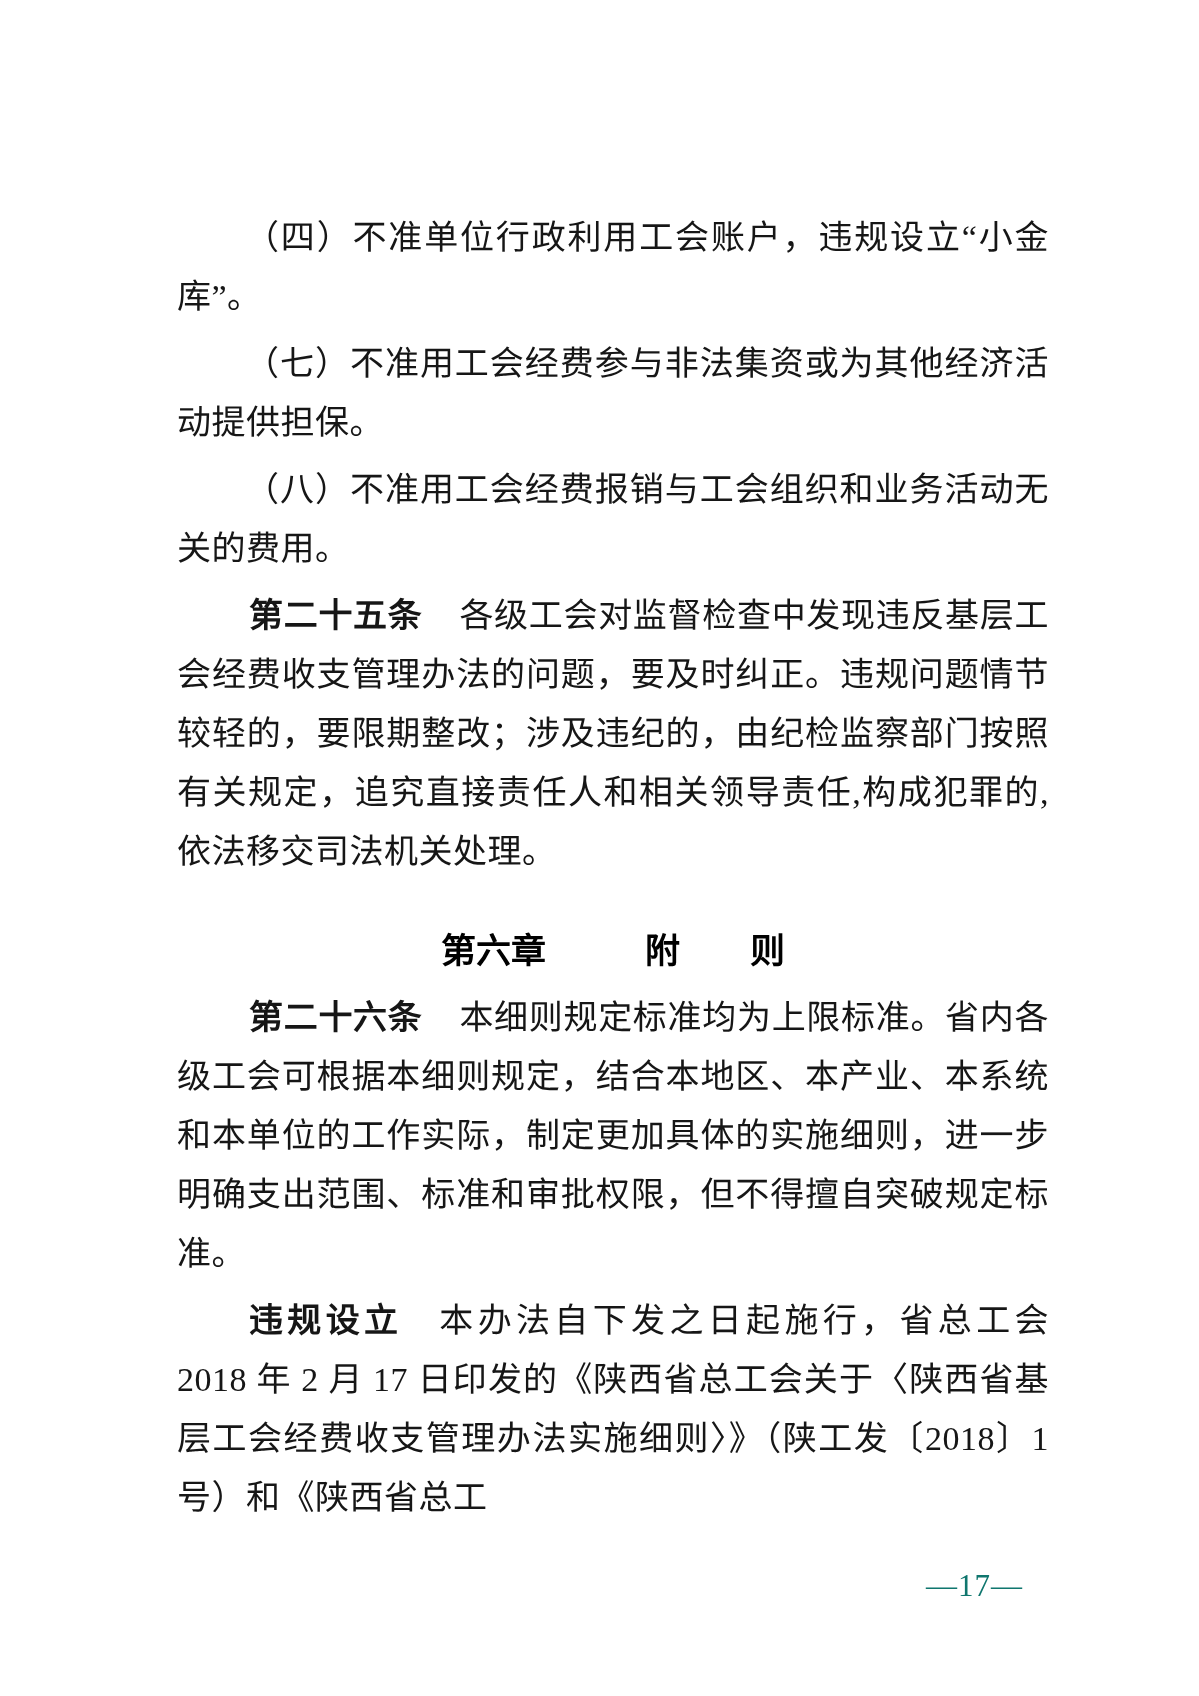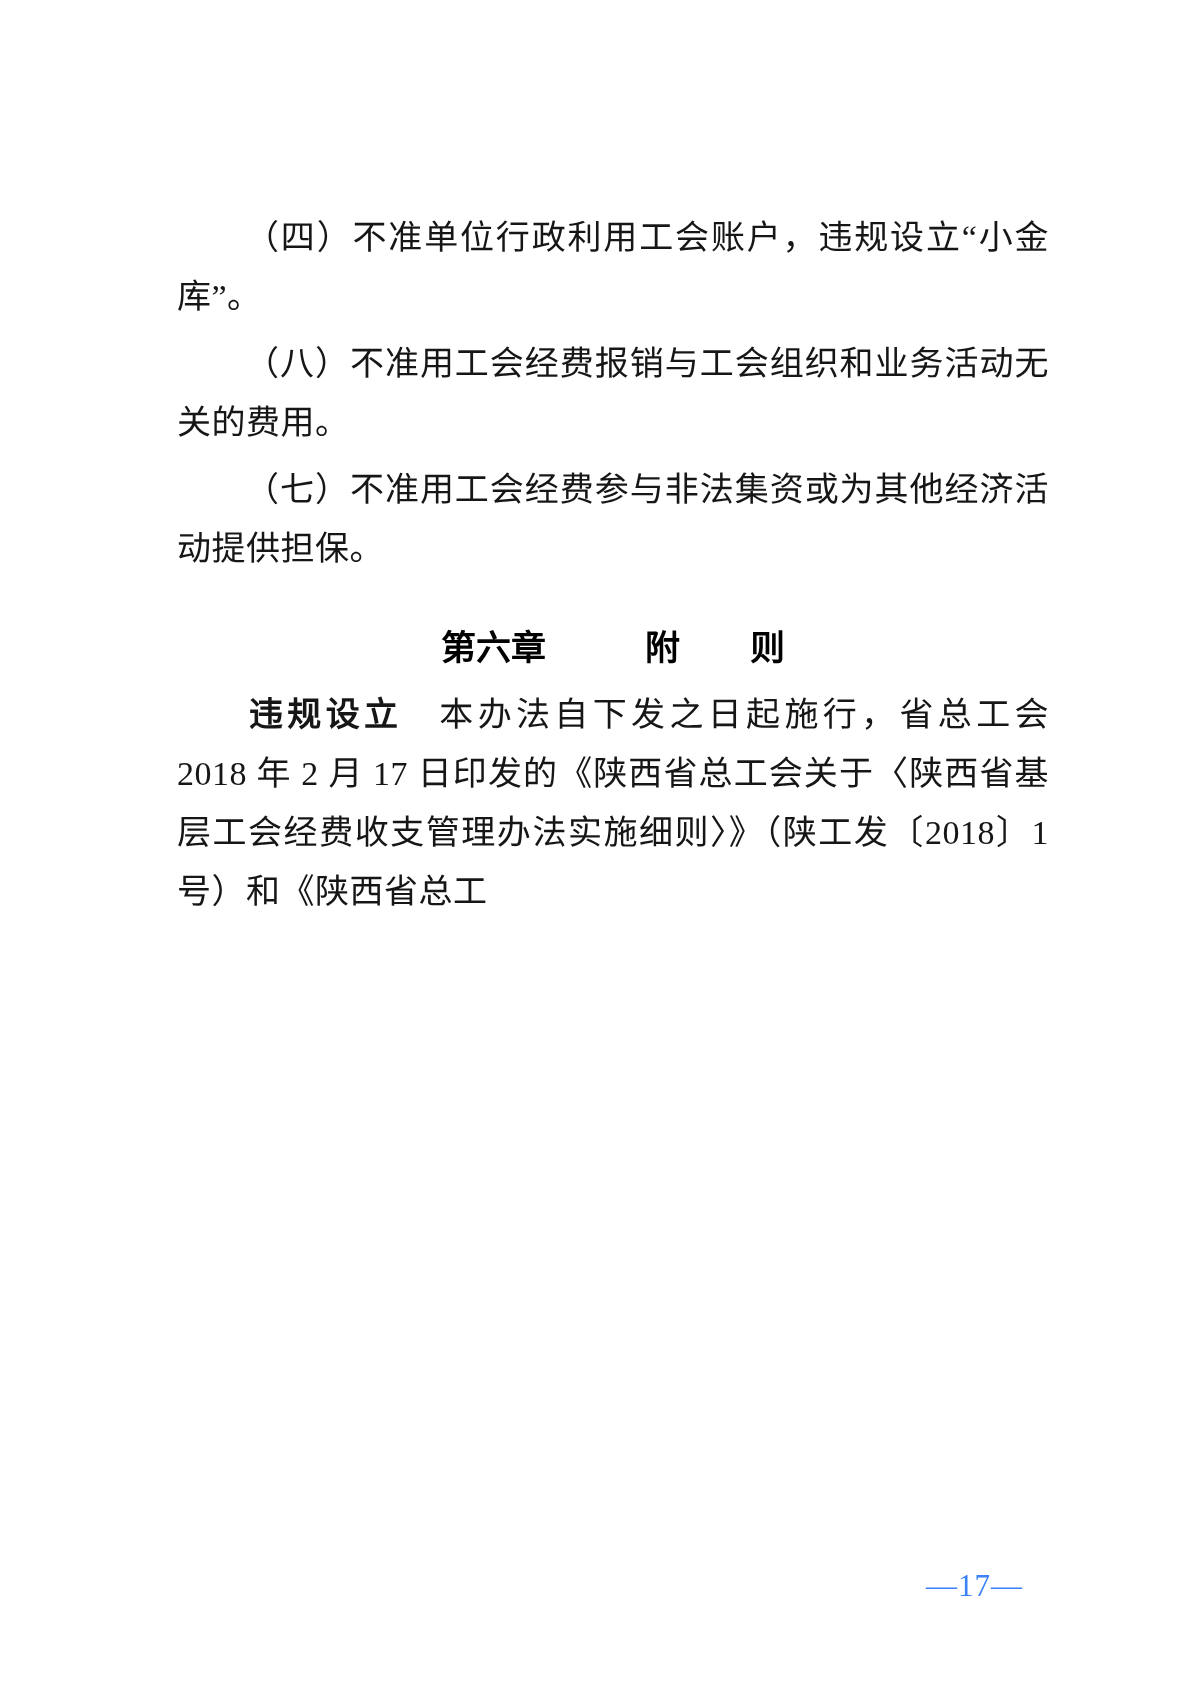--- a/index.html
+++ b/index.html
@@ -47,42 +47,44 @@
   }
   .chapter-heading .chapter-no {
     margin-right: 2.6em;
   }
   .page-footer {
     position: absolute;
     top: 1556px;
     right: 176px;
     font-size: 31px;
     line-height: 36px;
-    color: #3b82f6;
+    color: #0f766e;
     letter-spacing: 1px;
   }
 </style>
 </head>
 <body>
 
 <div class="page">
 
   <main class="content">
 
     <p class="para">（四）不准单位行政利用工会账户，违规设立“小金库”。</p>
 
 
 
+    <p class="para">（七）不准用工会经费参与非法集资或为其他经济活动提供担保。</p>
+
     <p class="para">（八）不准用工会经费报销与工会组织和业务活动无关的费用。</p>
 
-    <p class="para">（七）不准用工会经费参与非法集资或为其他经济活动提供担保。</p>
-
+    <p class="para"><span class="term">第二十五条</span><span>各级工会对监督检查中发现违反基层工会经费收支管理办法的问题，要及时纠正。违规问题情节较轻的，要限期整改；涉及违纪的，由纪检监察部门按照有关规定，追究直接责任人和相关领导责任,构成犯罪的,依法移交司法机关处理。</span></p>
 
     <h2 class="chapter-heading"><span class="chapter-no">第六章</span><span class="chapter-title">附　　则</span></h2>
 
+    <p class="para"><span class="term">第二十六条</span><span>本细则规定标准均为上限标准。省内各级工会可根据本细则规定，结合本地区、本产业、本系统和本单位的工作实际，制定更加具体的实施细则，进一步明确支出范围、标准和审批权限，但不得擅自突破规定标准。</span></p>
 
     <p class="para"><span class="term">违规设立</span><span>本办法自下发之日起施行，省总工会 2018 年 2 月 17 日印发的《陕西省总工会关于〈陕西省基层工会经费收支管理办法实施细则〉》（陕工发〔2018〕1 号）和《陕西省总工</span></p>
 
   </main>
 
   <div class="page-footer">
     <span>—17—</span>
   </div>
 
 </div>

